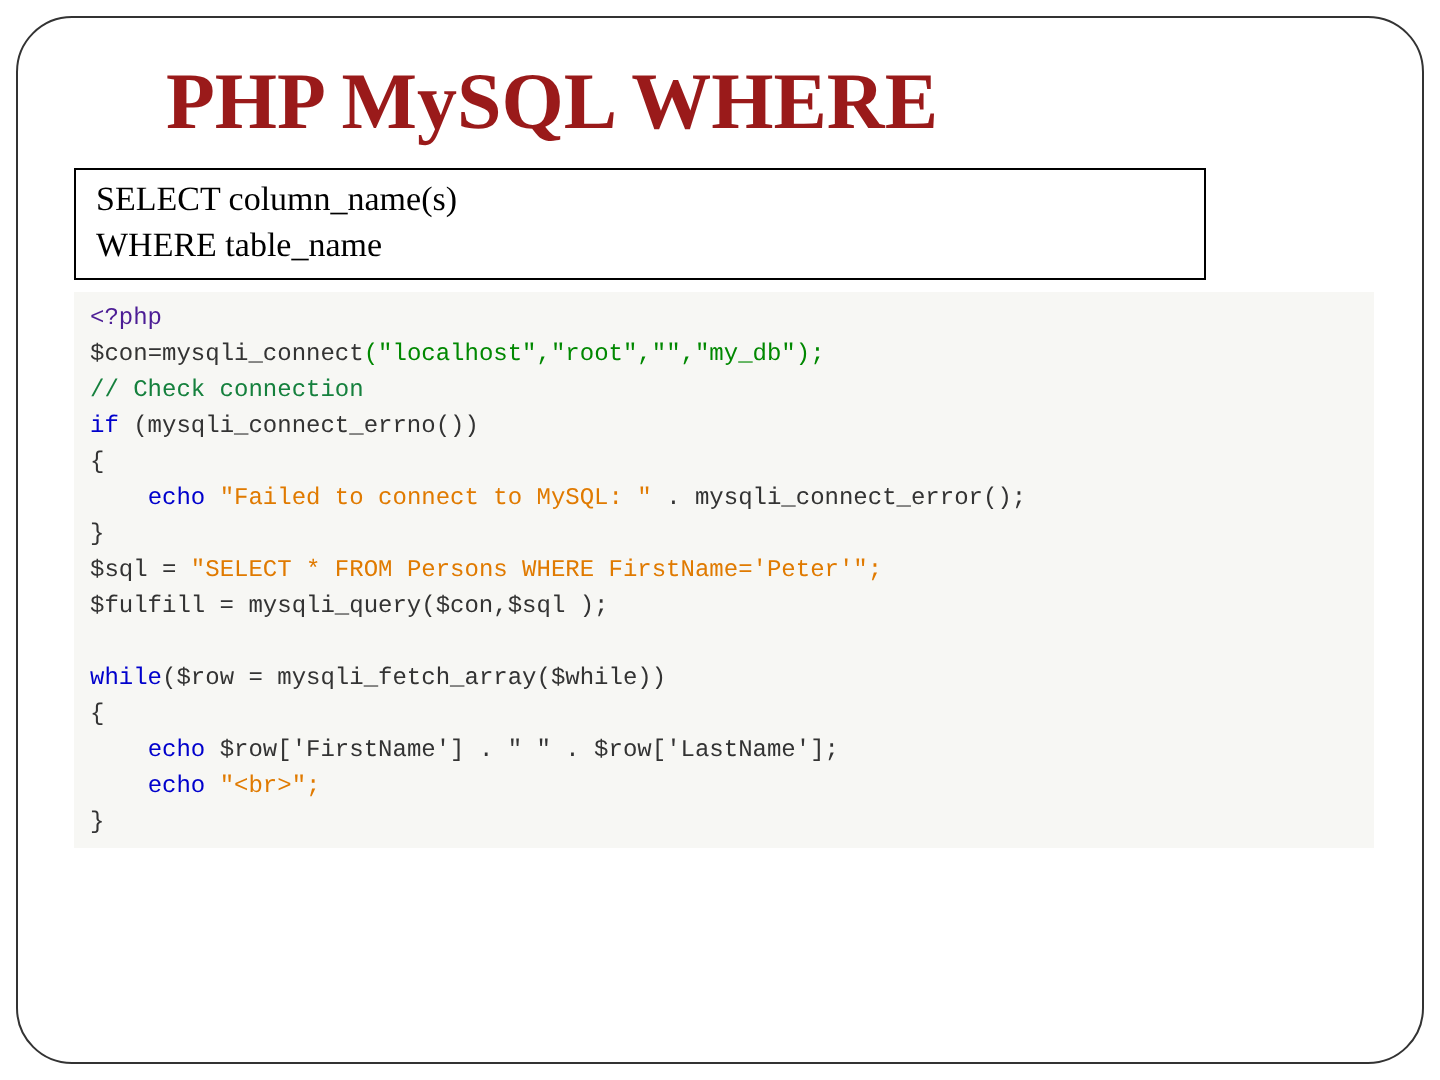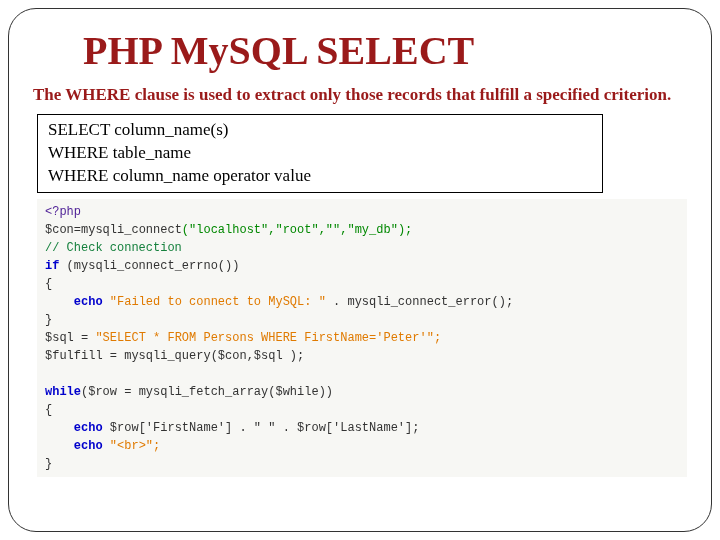--- a/index.html
+++ b/index.html
@@ -50,39 +50,37 @@
   .code-block {
     background: #f7f7f4;
     font-family: Consolas, 'Courier New', monospace;
     font-size: 12px;
     line-height: 1.5;
     padding: 4px 8px;
     margin-left: 4px;
     white-space: pre;
     color: #333;
   }
-  .kw { color: #0000cc; font-weight: bold; }
+  .kw { color: #0000cc; font-weight: normal; }
   .tag { color: #4c1d95; }
   .str { color: #008800; }
   .cmt { color: #15803d; }
   .err { color: #e07a00; }
 </style>
 </head>
 <body>
 
 <div class="slide-frame">
 
-  <div class="title">PHP MySQL SELECT</div>
+  <div class="title">PHP MySQL WHERE</div>
 
-  <div class="desc">The WHERE clause is used to extract only those records that fulfill a specified criterion.</div>
 
   <div class="syntax-box">
     <div>SELECT column_name(s)</div>
     <div>WHERE table_name</div>
-    <div>WHERE column_name operator value</div>
   </div>
 
   <div class="code-block"><span class="tag">&lt;?php</span>
 <span>$con</span><span>=</span><span>mysqli_connect</span><span class="str">("localhost","root","","my_db");</span>
 <span class="cmt">// Check connection</span>
 <span class="kw">if</span><span> (mysqli_connect_errno())</span>
 <span>{</span>
     <span class="kw">echo</span><span class="err"> "Failed to connect to MySQL: " </span><span>. mysqli_connect_error();</span>
 <span>}</span>
 <span>$sql</span><span> = </span><span class="err">"SELECT * FROM Persons WHERE FirstName='Peter'";</span>

